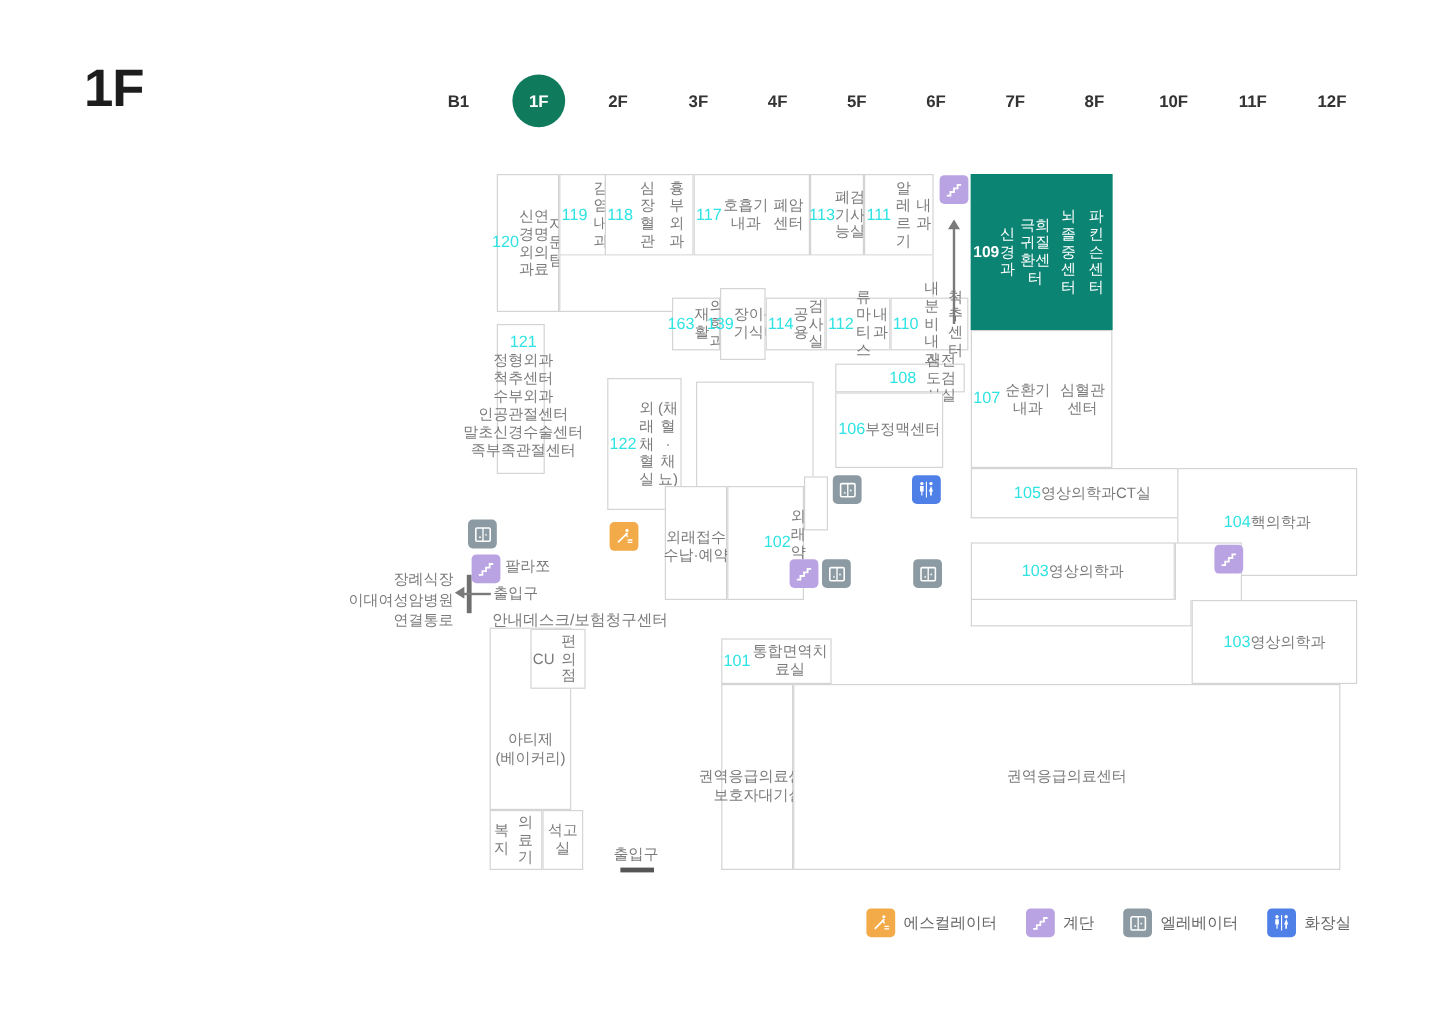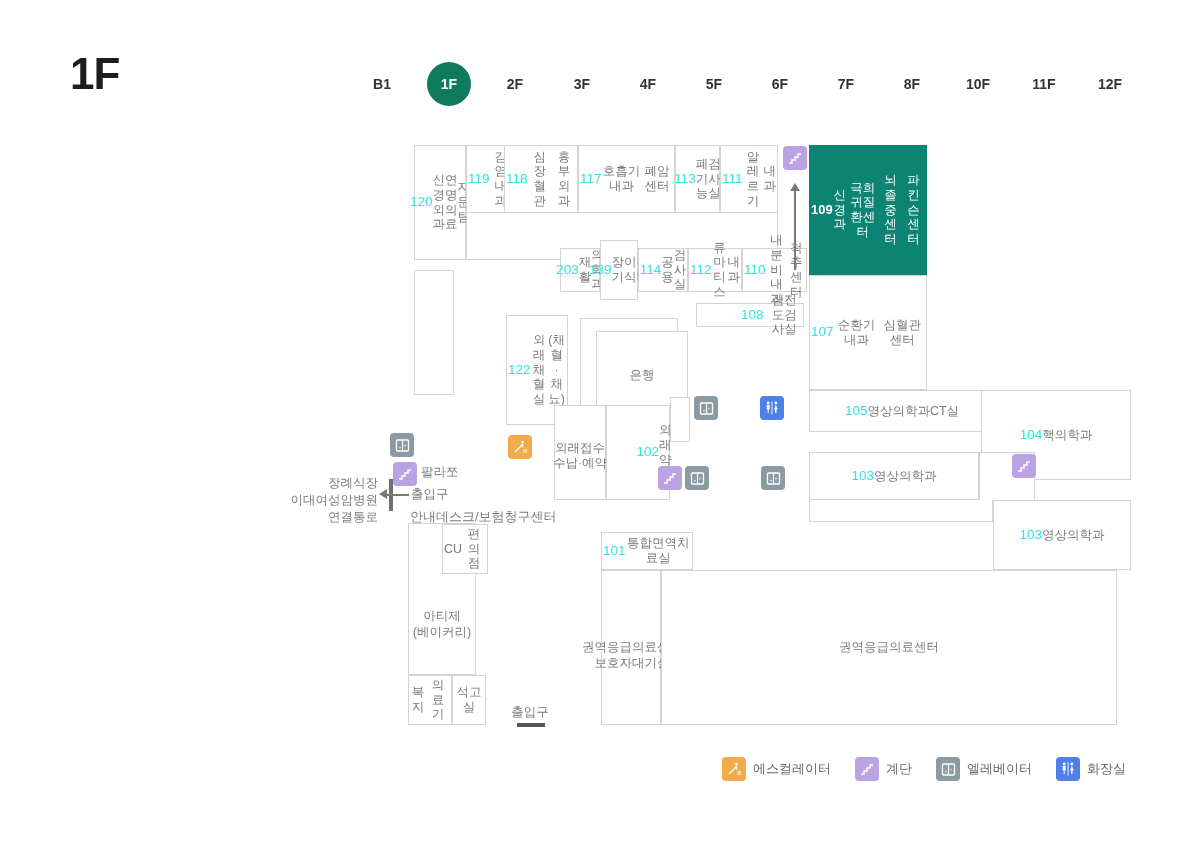--- a/index.html
+++ b/index.html
@@ -209,21 +209,21 @@
       <span class="nm">파킨슨센터</span>
     </div>
 
     <div class="room" style="left:809px;top:275px;width:118px;height:115px;">
       <span class="num">107</span>
       <span class="nm">순환기내과</span>
       <span class="nm">심혈관센터</span>
     </div>
 
     <div class="room" style="left:560px;top:248px;width:40px;height:44px;">
-      <span class="num">203</span>
+      <span class="num">163</span>
       <span class="nm">재활</span>
       <span class="nm">의학과</span>
     </div>
 
     <div class="room" style="left:600px;top:240px;width:38px;height:60px;">
       <span class="num">139</span>
       <span class="nm">장기</span>
       <span class="nm">이식</span>
       <span class="nm">센터</span>
     </div>
@@ -244,33 +244,43 @@
       <span class="num">110</span>
       <span class="nm">내분비내과</span>
       <span class="nm">척추센터</span>
     </div>
 
     <div class="room inline" style="left:696px;top:303px;width:108px;height:24px;padding-left:44px;">
       <span class="num">108</span>
       <span class="nm">심전도검사실</span>
     </div>
 
+    <div class="room" style="left:696px;top:327px;width:90px;height:63px;">
+      <span class="num">106</span>
+      <span class="nm">부정맥센터</span>
+    </div>
 
     <div class="room" style="left:414px;top:270px;width:40px;height:125px;"></div>
+    <div class="flabel" style="left:376px;top:277px;width:120px;text-align:center;">
+      <span class="num" style="color:#2fe3e3;font-size:13.5px;">121</span><br>
+      <span>정형외과</span><br>
+      <span>척추센터</span><br>
+      <span>수부외과</span><br>
+      <span>인공관절센터</span><br>
+      <span>말초신경수술센터</span><br>
+      <span>족부족관절센터</span>
+    </div>
 
     <div class="room" style="left:506px;top:315px;width:62px;height:110px;">
       <span class="num">122</span>
       <span class="nm">외래채혈실</span>
       <span class="nm">(채혈 · 채뇨)</span>
     </div>
 
     <div class="room" style="left:580px;top:318px;width:98px;height:100px;"></div>
-    <div class="room" style="left:596px;top:331px;width:92px;height:88px;">
-      <span class="nm">은행</span>
-    </div>
 
     <div class="room" style="left:554px;top:405px;width:52px;height:95px;"></div>
     <div class="flabel" style="left:549px;top:441px;width:62px;">
       <span>외래접수</span><br>
       <span>수납·예약</span>
     </div>
 
     <div class="room" style="left:606px;top:405px;width:64px;height:95px;padding-left:33px;">
       <span class="num" style="margin-bottom:1px;">102</span>
       <span class="nm">외래약국</span>

